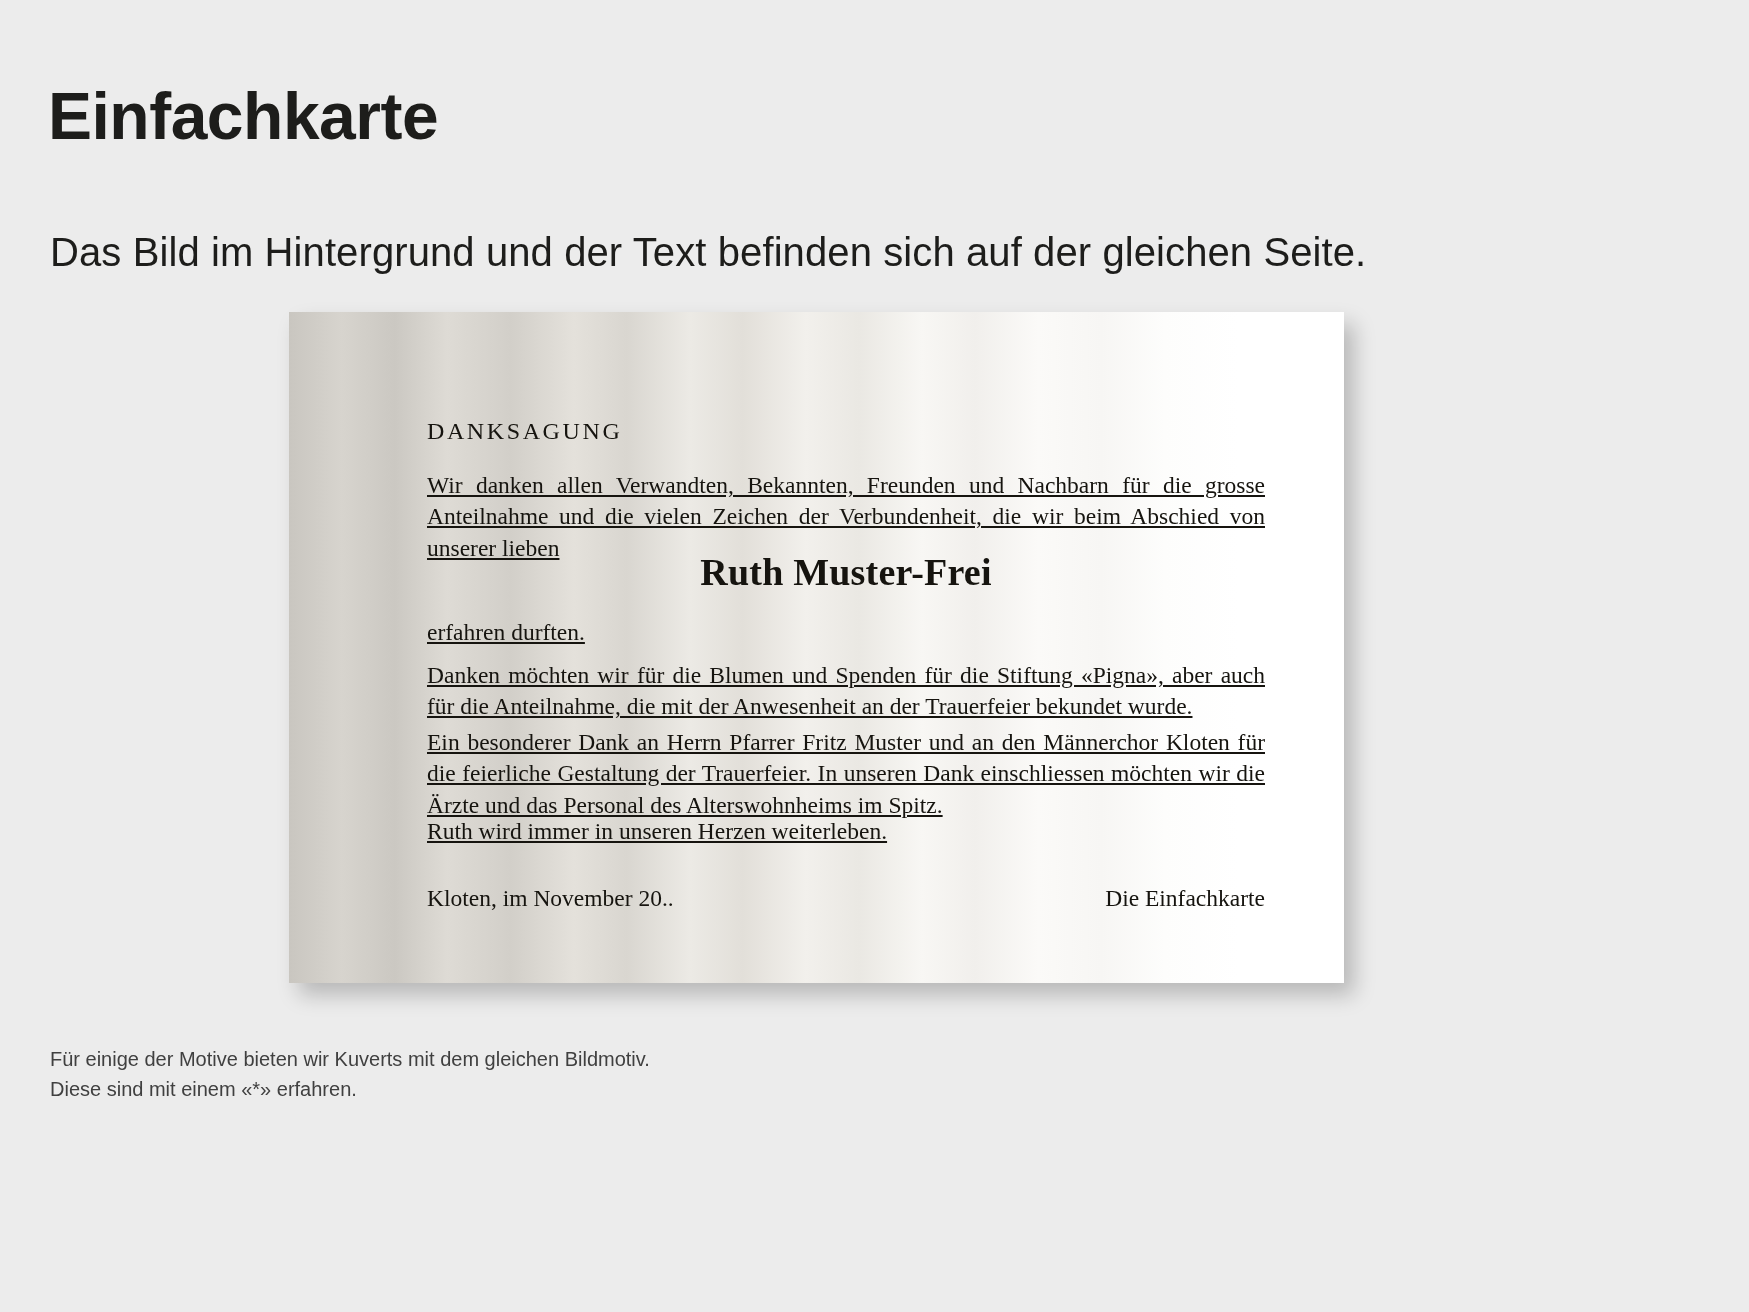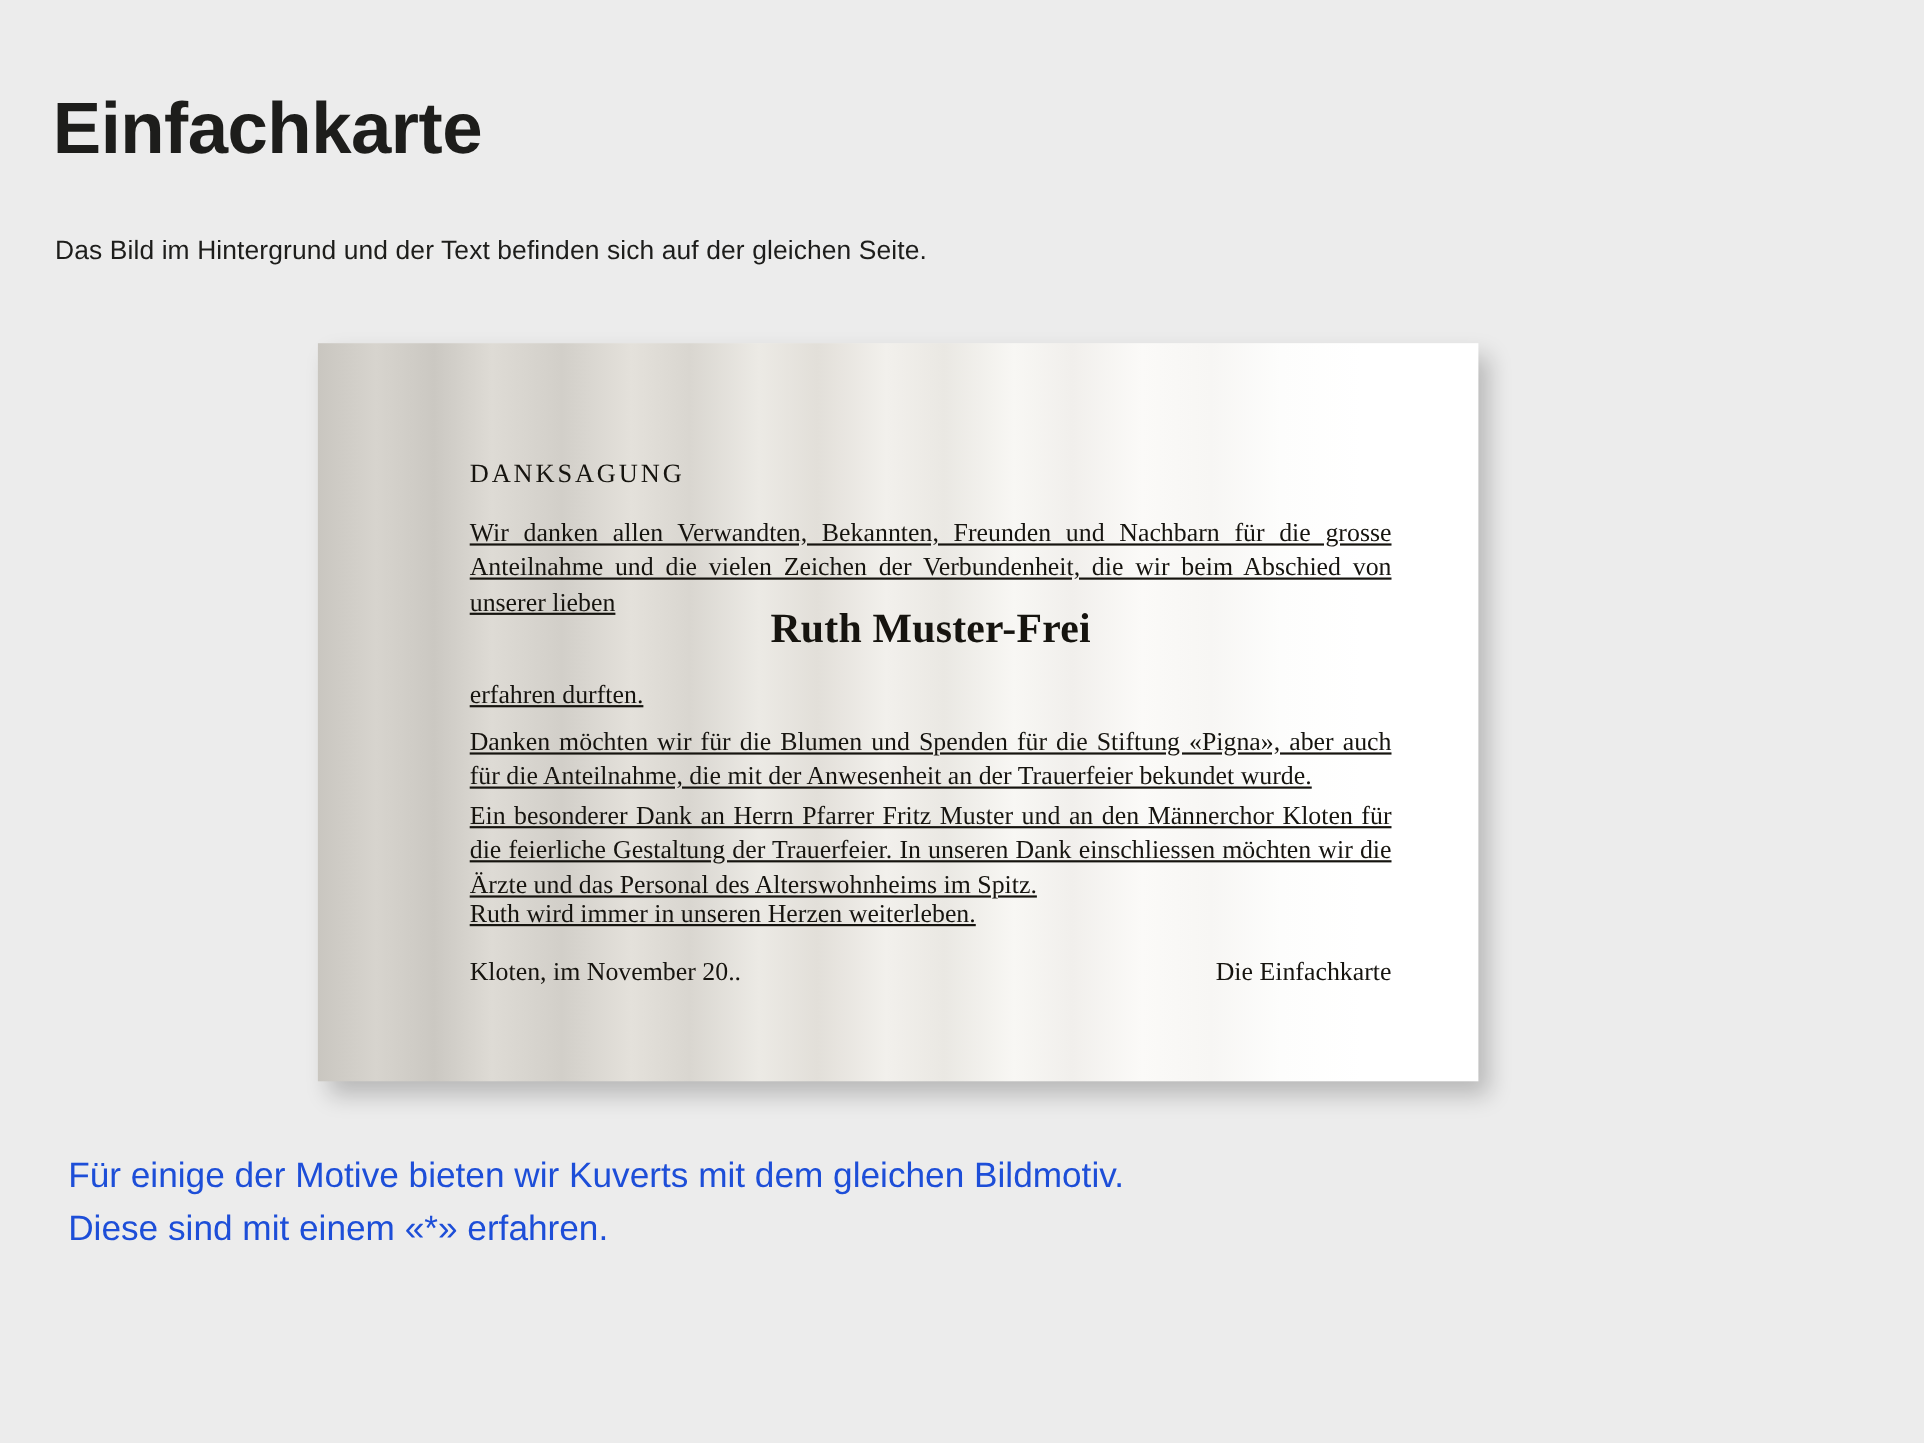--- a/index.html
+++ b/index.html
@@ -34,21 +34,21 @@
     letter-spacing: -0.5px;
     line-height: 1.05;
     color: #1d1d1b;
     font-family: "Liberation Sans", sans-serif;
   }
 
   .page-subtitle {
     position: absolute;
     left: 50px;
     top: 190px;
-    font-size: 24px;
+    font-size: 40px;
     font-weight: 400;
     color: #1d1d1b;
     letter-spacing: 0.1px;
   }
 
   
   .card-wrap {
     position: absolute;
     left: 289px;
     top: 312px;
@@ -128,36 +128,36 @@
     width: 838px;
     text-align: center;
     font-size: 38px;
     font-weight: 700;
     font-family: "Liberation Serif", serif;
     letter-spacing: 0.2px;
   }
 
   .footer-row {
     position: absolute;
-    top: 559px;
+    top: 573px;
     left: 0;
     width: 838px;
     display: flex;
     justify-content: space-between;
     font-size: 23.5px;
     font-family: "Liberation Serif", serif;
   }
 
   .page-note {
     position: absolute;
-    left: 62px;
+    left: 50px;
     top: 1044px;
-    font-size: 32px;
+    font-size: 20px;
     line-height: 1.5;
-    color: #1d4ed8;
+    color: #404040;
   }
   .page-note div { white-space: pre; }
 </style>
 </head>
 <body>
 
 <div class="page">
 
   <h1 class="page-title">Einfachkarte</h1>
 

